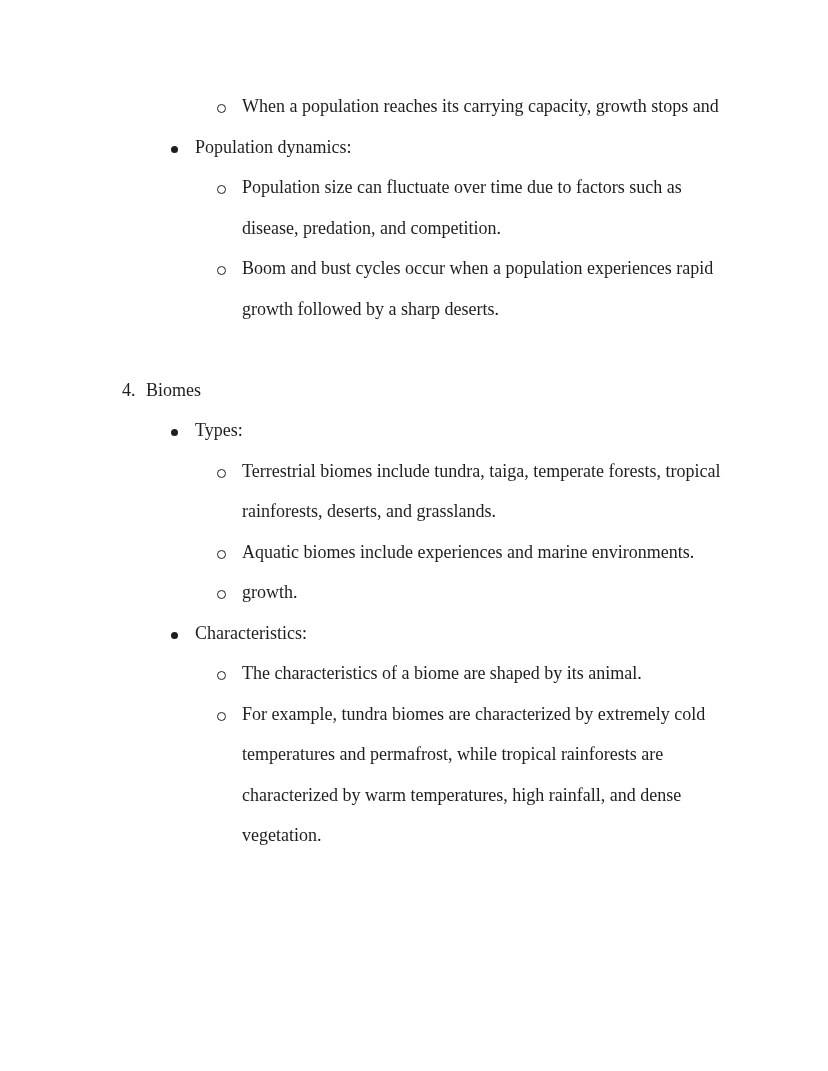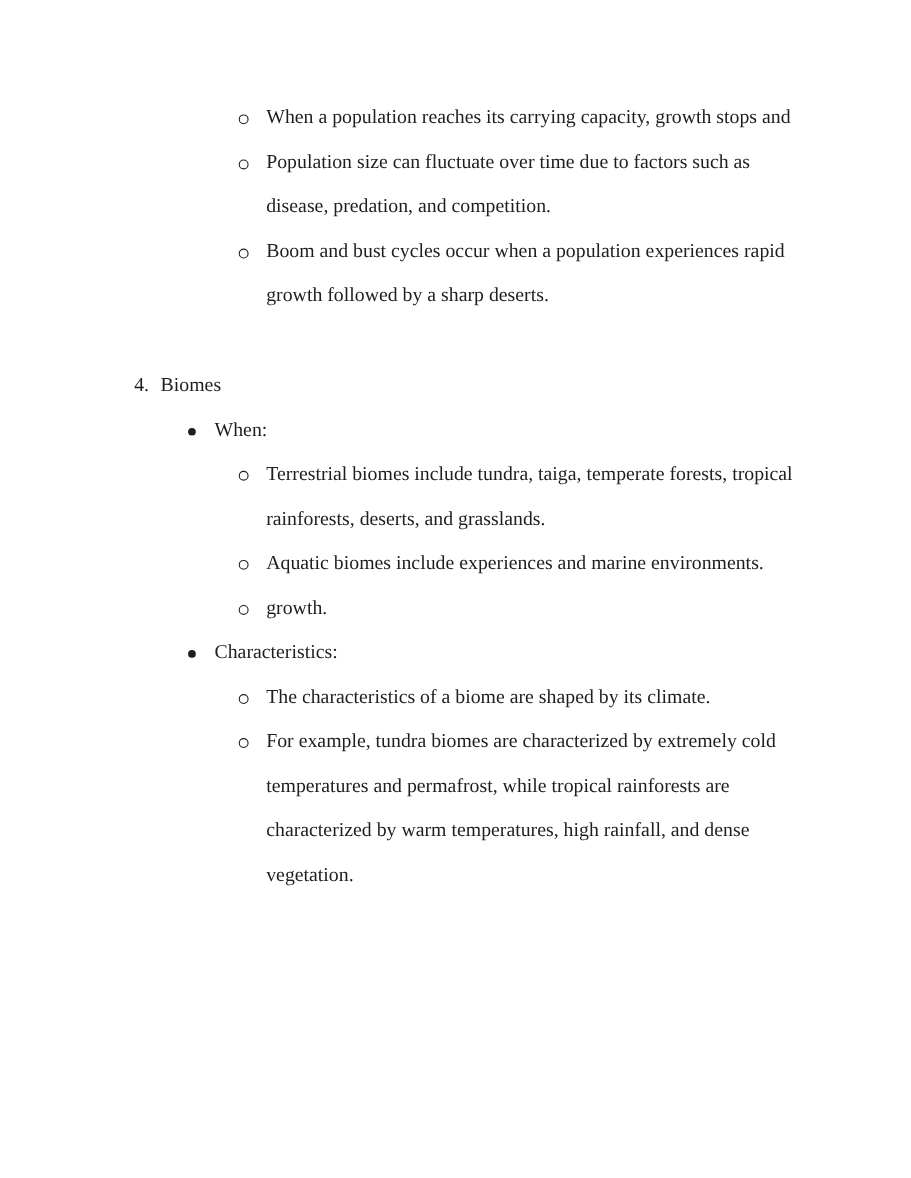--- a/index.html
+++ b/index.html
@@ -58,20 +58,24 @@
 <body>
 
 <div class="page">
   <div class="content">
 
     <div class="item lvl2">
       <span class="bullet-circle"></span>
       <span class="line">When a population reaches its carrying capacity, growth stops and</span>
     </div>
 
+    <div class="item lvl1">
+      <span class="bullet-disc"></span>
+      <span class="line">Population dynamics:</span>
+    </div>
 
     <div class="item lvl2">
       <span class="bullet-circle"></span>
       <span class="line">Population size can fluctuate over time due to factors such as</span>
       <span class="line">disease, predation, and competition.</span>
     </div>
 
     <div class="item lvl2">
       <span class="bullet-circle"></span>
       <span class="line">Boom and bust cycles occur when a population experiences rapid</span>
@@ -80,21 +84,21 @@
 
     <div class="spacer"></div>
 
     <div class="item lvl0">
       <span class="num">4.</span>
       <span class="line">Biomes</span>
     </div>
 
     <div class="item lvl1">
       <span class="bullet-disc"></span>
-      <span class="line">When:</span>
+      <span class="line">Types:</span>
     </div>
 
     <div class="item lvl2">
       <span class="bullet-circle"></span>
       <span class="line">Terrestrial biomes include tundra, taiga, temperate forests, tropical</span>
       <span class="line">rainforests, deserts, and grasslands.</span>
     </div>
 
     <div class="item lvl2">
       <span class="bullet-circle"></span>
@@ -106,21 +110,21 @@
       <span class="line">growth.</span>
     </div>
 
     <div class="item lvl1">
       <span class="bullet-disc"></span>
       <span class="line">Characteristics:</span>
     </div>
 
     <div class="item lvl2">
       <span class="bullet-circle"></span>
-      <span class="line">The characteristics of a biome are shaped by its climate.</span>
+      <span class="line">The characteristics of a biome are shaped by its animal.</span>
     </div>
 
     <div class="item lvl2">
       <span class="bullet-circle"></span>
       <span class="line">For example, tundra biomes are characterized by extremely cold</span>
       <span class="line">temperatures and permafrost, while tropical rainforests are</span>
       <span class="line">characterized by warm temperatures, high rainfall, and dense</span>
       <span class="line">vegetation.</span>
     </div>
 

